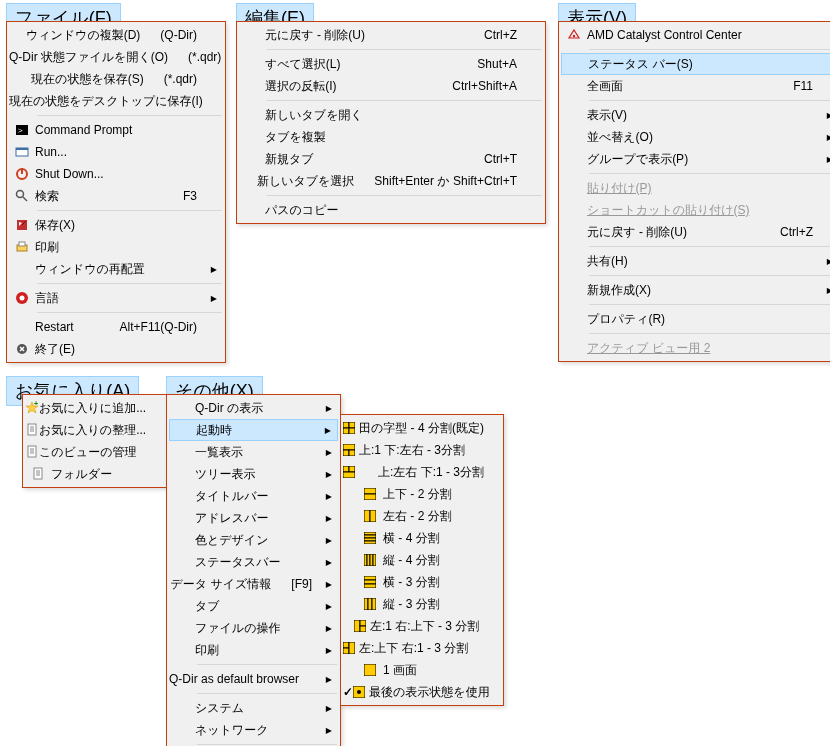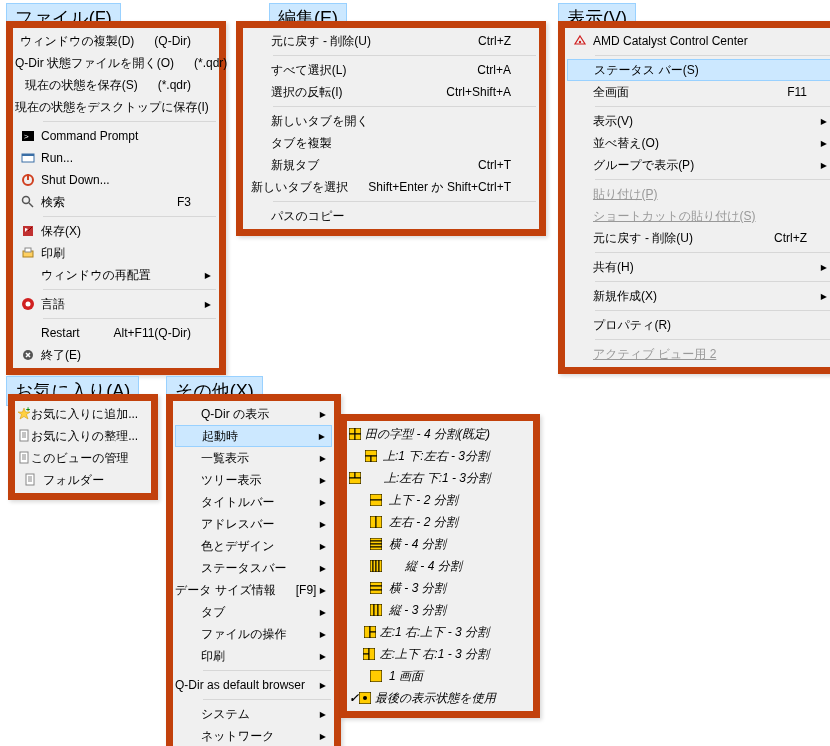--- a/index.html
+++ b/index.html
@@ -9,21 +9,21 @@
     font-size: 12px;
     background: #fff;
     width: 830px;
     height: 746px;
     position: relative;
     color: #000;
   }
   .menu {
     position: absolute;
     background: #be185d;
-    border: 7px solid #c2410c;
+    border: 1px solid #c2410c;
     box-shadow: 2px 2px 4px rgba(0,0,0,0.15);
   }
   .menu-title {
     position: absolute;
     background: #cce8ff;
     border: 1px solid #99d1ff;
     padding: 2px 8px;
     font-size: 18px;
   }
   .menu-body {
@@ -175,33 +175,33 @@
           <svg width="14" height="14" viewBox="0 0 14 14">
             <circle cx="7" cy="7" r="5" fill="#555"></circle>
             <path d="M5 5 L9 9 M9 5 L5 9" stroke="#fff" stroke-width="1.5"></path>
           </svg>
         </span>
         <span class="lbl">終了(E)</span>
       </div>
     </div>
 </div>
 
-<div class="menu-title" style="left:236px;top:3px;margin-left:33px;">編集(E)</div>
+<div class="menu-title" style="left:236px;top:3px;">編集(E)</div>
 <div class="menu" style="left:236px;top:21px;width:310px;">
   <div class="menu-body" id="edit-body">
       <div class="mi">
         <span class="ic"></span>
         <span class="lbl">元に戻す - 削除(U)</span>
         <span class="sc">Ctrl+Z</span>
       </div>
       <div class="sep"></div>
       <div class="mi">
         <span class="ic"></span>
         <span class="lbl">すべて選択(L)</span>
-        <span class="sc">Ctrl+A</span>
+        <span class="sc">Shut+A</span>
       </div>
       <div class="mi">
         <span class="ic"></span>
         <span class="lbl">選択の反転(I)</span>
         <span class="sc">Ctrl+Shift+A</span>
       </div>
       <div class="sep"></div>
       <div class="mi">
         <span class="ic"></span>
         <span class="lbl">新しいタブを開く</span>
@@ -299,21 +299,21 @@
       </div>
       <div class="sep"></div>
       <div class="mi disabled">
         <span class="ic"></span>
         <span class="lbl">アクティブ ビュー用 2</span>
       </div>
     </div>
 </div>
 
 <div class="menu-title" style="left:6px;top:376px;">お気に入り(A)</div>
-<div class="menu" style="left:8px;top:394px;width:150px;">
+<div class="menu" style="left:22px;top:394px;width:150px;">
   <div class="menu-body" id="fav-body">
       <div class="mi">
         <span class="ic">
           <svg width="14" height="14" viewBox="0 0 14 14">
             <path d="M7 1 L8.5 5 L13 5 L9.5 7.5 L11 12 L7 9.5 L3 12 L4.5 7.5 L1 5 L5.5 5 Z" fill="#ffd040" stroke="#cc9000" stroke-width="0.5"></path>
             <text x="9" y="5" fill="#080" font-size="7" font-weight="bold">+</text>
           </svg>
         </span>
         <span class="lbl">お気に入りに追加...</span>
       </div>
@@ -431,21 +431,21 @@
       </div>
       <div class="mi">
         <span class="ic"></span>
         <span class="lbl">ネットワーク</span>
         <span class="arrow" style="font-size: 8px;">▶</span>
       </div>
       <div class="sep"></div>
     </div>
 </div>
 
-<div class="menu" style="left:340px;top:414px;width:200px;font-style:italic;">
+<div class="menu" style="left:340px;top:414px;width:164px;">
   <div class="menu-body" id="startup-body">
       <div class="mi" style="padding-left: 0px;">
         <span style="width: 18px; display: inline-flex; justify-content: center;"></span>
         <span style="width: 18px; display: inline-flex; justify-content: center; align-items: center;">
           <svg class="grid-ic" viewBox="0 0 12 12">
             <rect x="0" y="0" width="6" height="6" fill="#ffcc00" stroke="#000" stroke-width="1"></rect>
             <rect x="6" y="0" width="6" height="6" fill="#ffcc00" stroke="#000" stroke-width="1"></rect>
             <rect x="0" y="6" width="6" height="6" fill="#ffcc00" stroke="#000" stroke-width="1"></rect>
             <rect x="6" y="6" width="6" height="6" fill="#ffcc00" stroke="#000" stroke-width="1"></rect>
           </svg>
@@ -509,21 +509,21 @@
       <div class="mi" style="padding-left: 0px;">
         <span style="width: 18px; display: inline-flex; justify-content: center;"></span>
         <span style="width: 18px; display: inline-flex; justify-content: center; align-items: center;">
           <svg class="grid-ic" viewBox="0 0 12 12">
             <rect x="0" y="0" width="3" height="12" fill="#ffcc00" stroke="#000" stroke-width="1"></rect>
             <rect x="3" y="0" width="3" height="12" fill="#ffcc00" stroke="#000" stroke-width="1"></rect>
             <rect x="6" y="0" width="3" height="12" fill="#ffcc00" stroke="#000" stroke-width="1"></rect>
             <rect x="9" y="0" width="3" height="12" fill="#ffcc00" stroke="#000" stroke-width="1"></rect>
           </svg>
         </span>
-        <span class="lbl" style="padding-left: 4px; margin-left: 16px;">縦 - 4 分割</span>
+        <span class="lbl" style="padding-left: 4px;">縦 - 4 分割</span>
       </div>
       <div class="mi" style="padding-left: 0px;">
         <span style="width: 18px; display: inline-flex; justify-content: center;"></span>
         <span style="width: 18px; display: inline-flex; justify-content: center; align-items: center;">
           <svg class="grid-ic" viewBox="0 0 12 12">
             <rect x="0" y="0" width="12" height="4" fill="#ffcc00" stroke="#000" stroke-width="1"></rect>
             <rect x="0" y="4" width="12" height="4" fill="#ffcc00" stroke="#000" stroke-width="1"></rect>
             <rect x="0" y="8" width="12" height="4" fill="#ffcc00" stroke="#000" stroke-width="1"></rect>
           </svg>
         </span>

